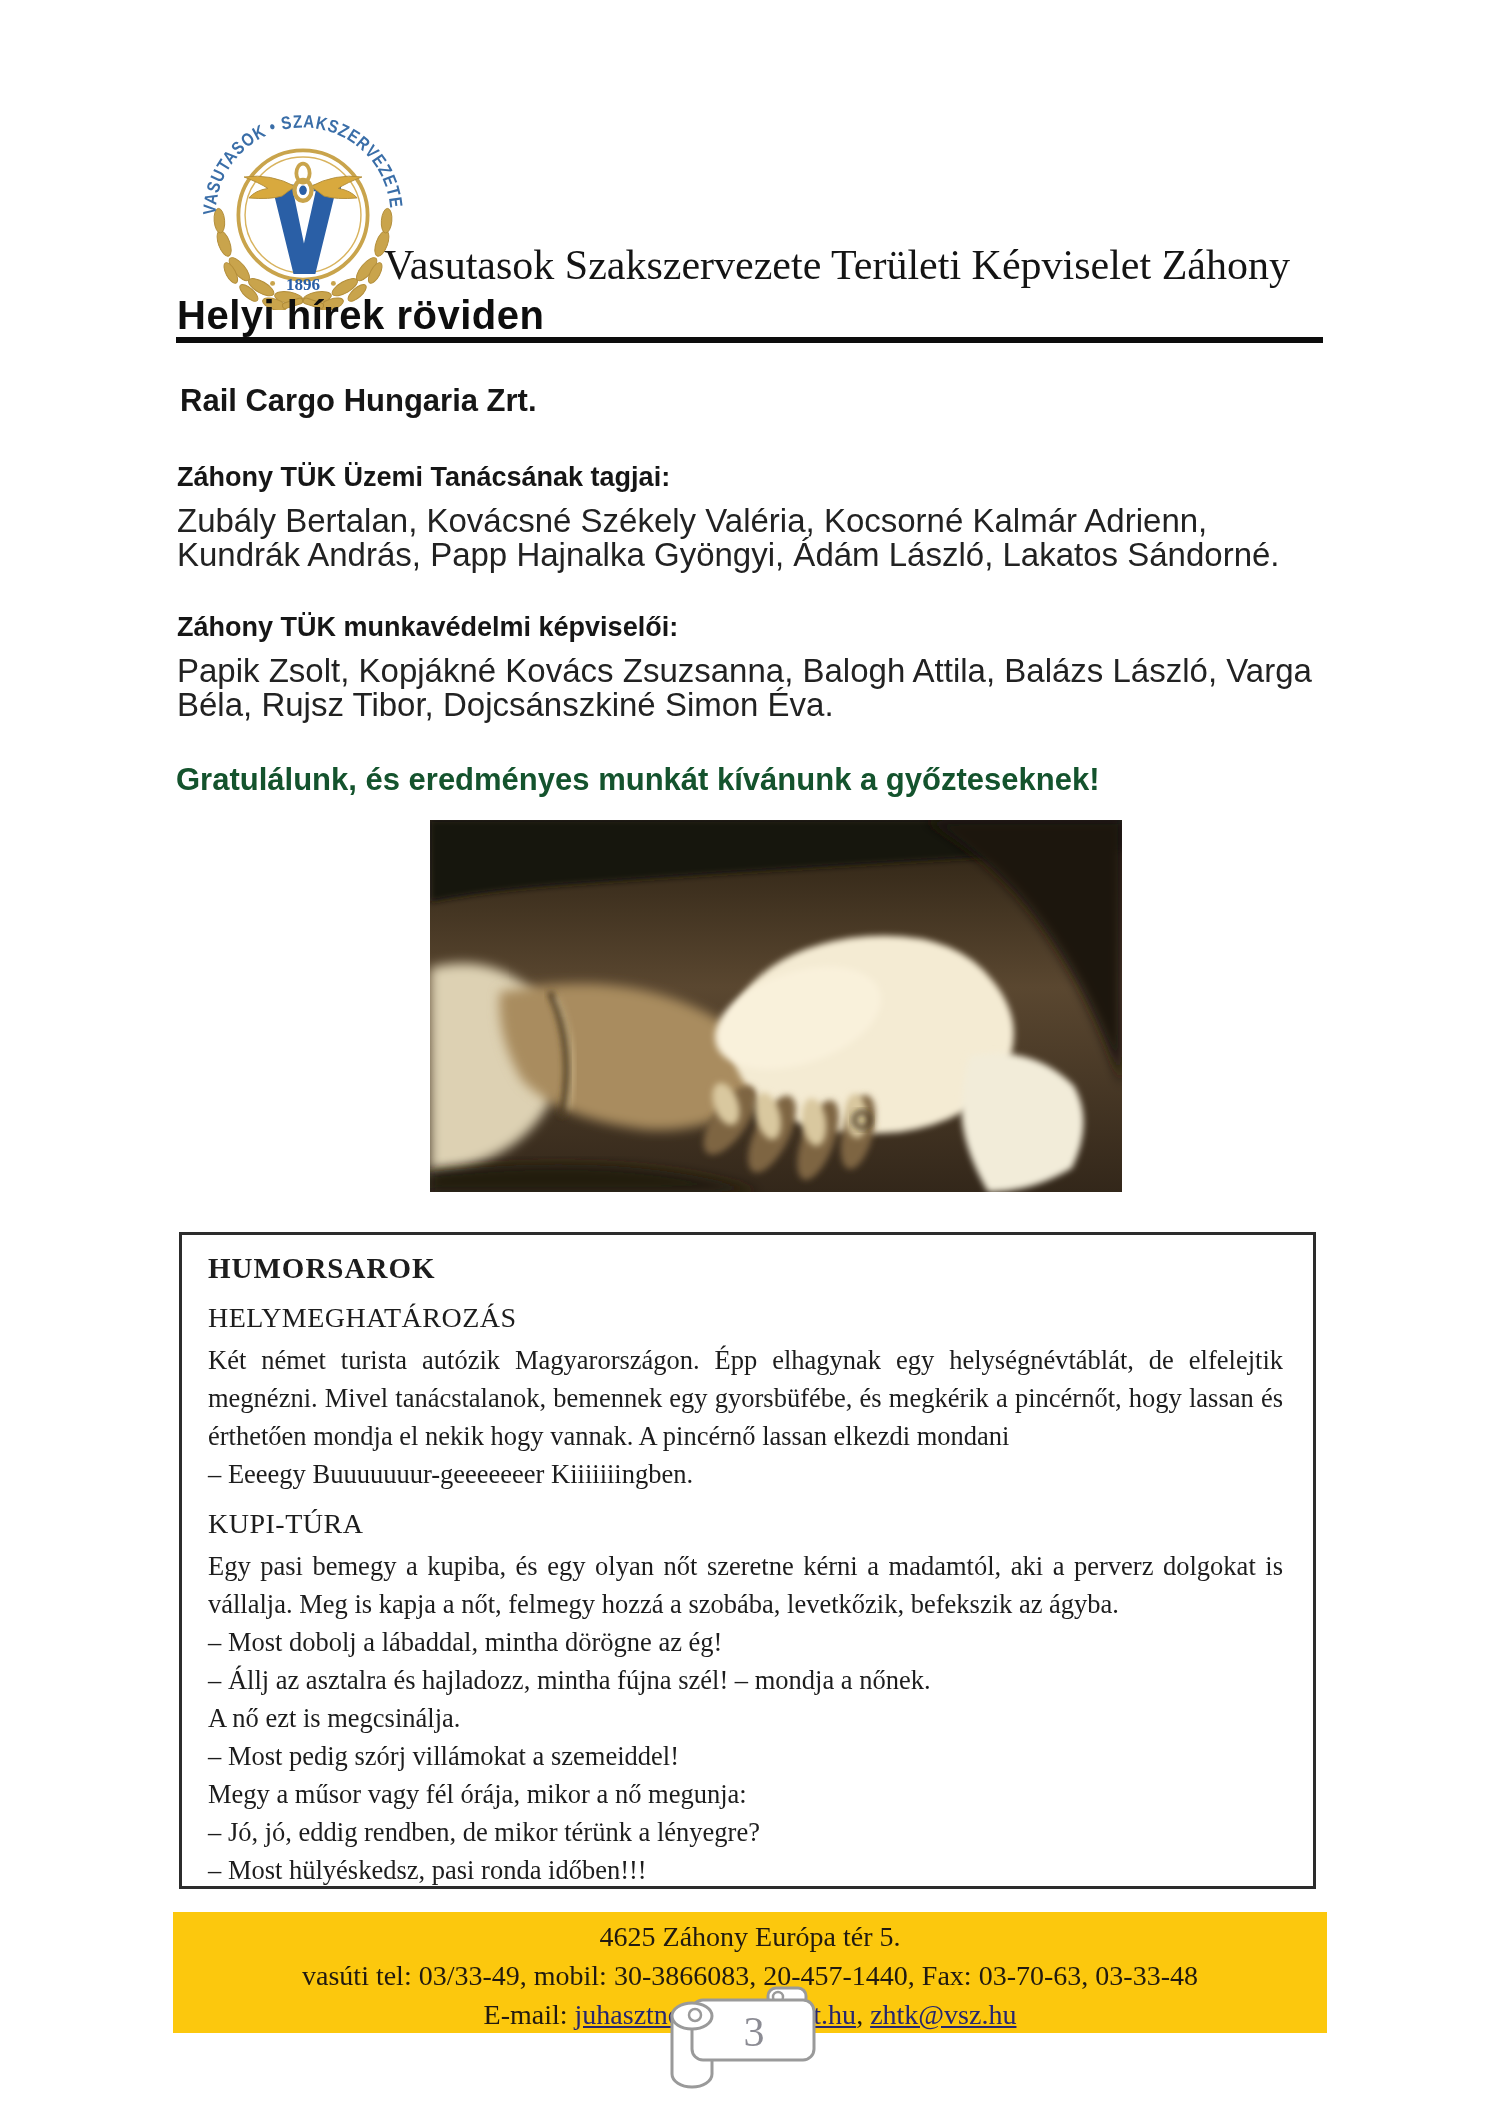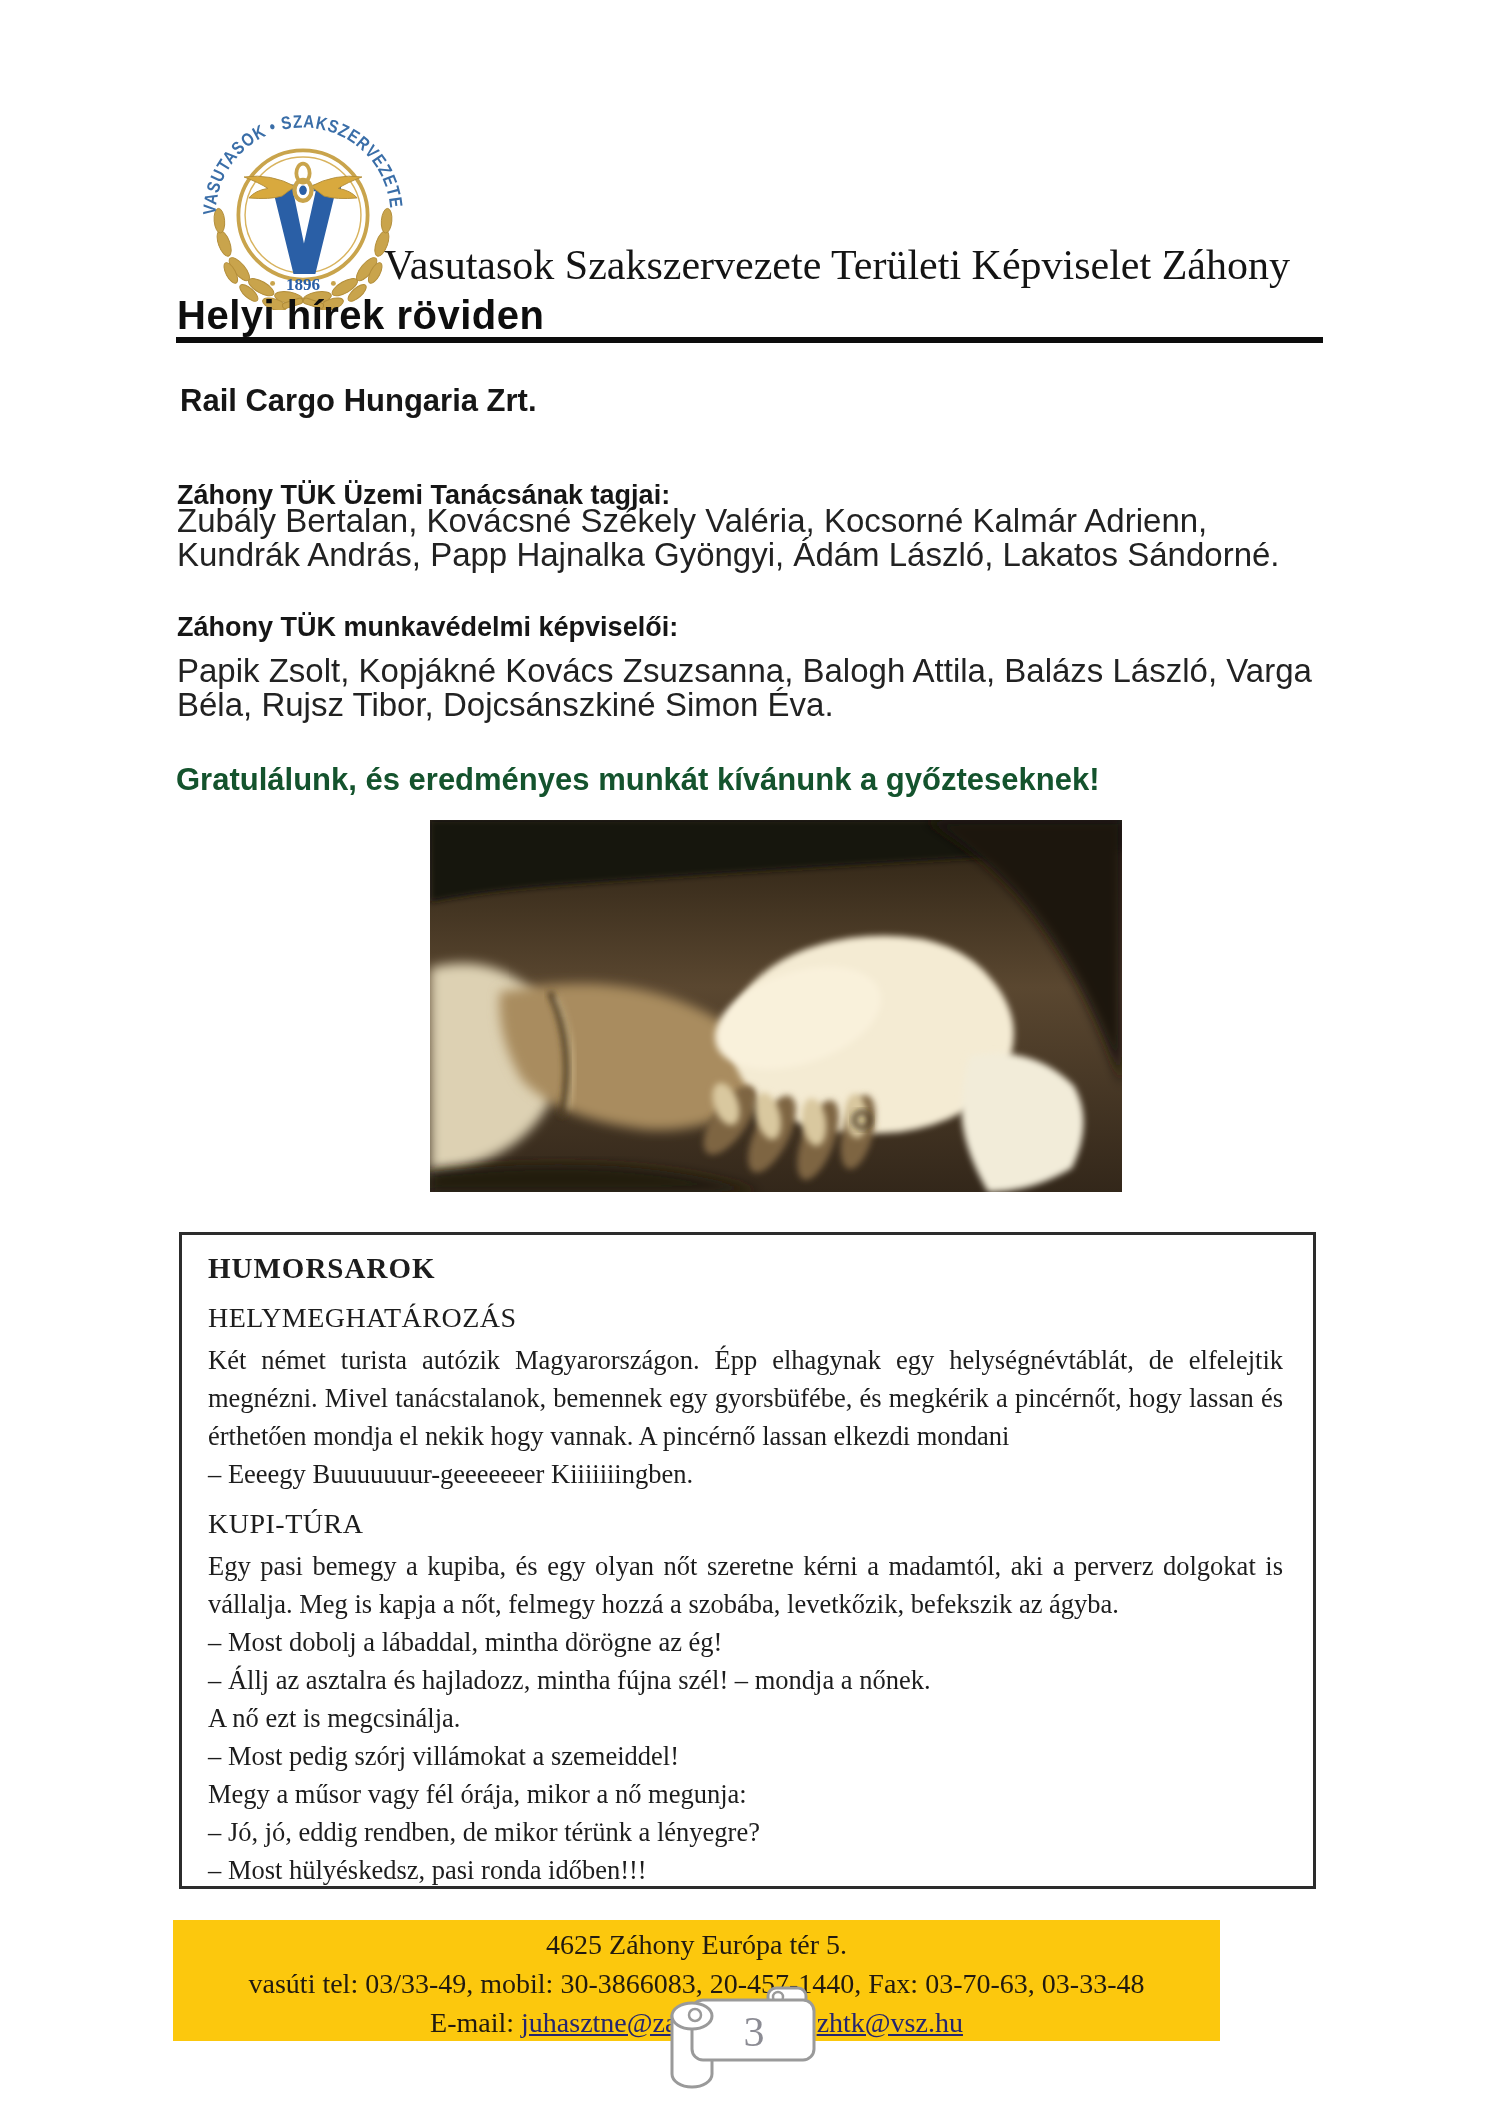--- a/index.html
+++ b/index.html
@@ -14,21 +14,21 @@
     font-family:"Liberation Serif",serif;font-size:42px;color:#141414;white-space:nowrap;
   }
   .section-title{
     position:absolute;left:177px;top:293px;
     font-size:40px;font-weight:bold;color:#0e0e0e;letter-spacing:0.5px;white-space:nowrap;
   }
   .title-rule{position:absolute;left:176px;top:337px;width:1147px;height:6px;background:#0c0c0c;}
   
   .company{position:absolute;left:180px;top:383px;font-size:31px;font-weight:bold;color:#161616;}
   .h-bold{position:absolute;left:177px;font-size:27px;font-weight:bold;color:#161616;}
-  .h-council{top:462px;margin-top:18px;} .h-safety{top:612px;}
+  .h-council{top:462px;} .h-safety{top:612px;}
   .members{position:absolute;left:177px;width:1155px;font-size:33px;line-height:34px;color:#222;}
   .p-council{top:504px;} .p-safety{top:654px;}
   .congrats{
     position:absolute;left:176px;top:762px;width:1148px;text-align:left;
     font-size:31px;font-weight:bold;color:#14532d;
   }
   .photo{position:absolute;left:430px;top:820px;width:692px;height:372px;}
   
   .humor-box{
     position:absolute;left:179px;top:1218px;width:1137px;height:657px;
@@ -36,23 +36,23 @@
     font-family:"Liberation Serif",serif;color:#1d1d1d;overflow:hidden;
     background:#ffffff;
     margin-top:14px;
   }
   .humor-title{font-size:29px;font-weight:bold;letter-spacing:1px;line-height:38px;}
   .joke-heading{font-size:28px;line-height:38px;margin-top:12px;letter-spacing:0.5px;}
   .joke-para{font-size:26.5px;line-height:38px;text-align:justify;margin-top:4px;}
   .joke-line{font-size:26.5px;line-height:38px;}
   
   .footer-band{
-    position:absolute;left:173px;top:1912px;width:1047px;height:121px;
+    position:absolute;left:173px;top:1912px;width:1154px;height:121px;
     background:#FCC80D;text-align:center;font-family:"Liberation Serif",serif;
-    font-size:28px;line-height:39px;color:#211a10;padding-top:5px;box-sizing:border-box;margin-top:8px;
+    font-size:28px;line-height:39px;color:#211a10;padding-top:5px;box-sizing:border-box;
   }
   .footer-band a{color:#26266e;text-decoration:underline;}
   .scroll-icon{position:absolute;left:650px;top:1986px;width:186px;height:112px;z-index:5;}
 </style>
 </head>
 <body>
 
 <div class="page">
 
   <svg class="logo" viewBox="0 0 240 240" aria-hidden="true">

